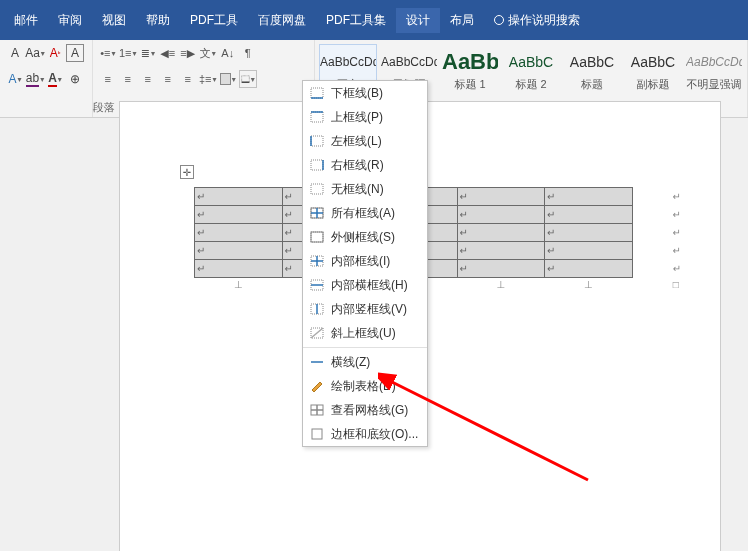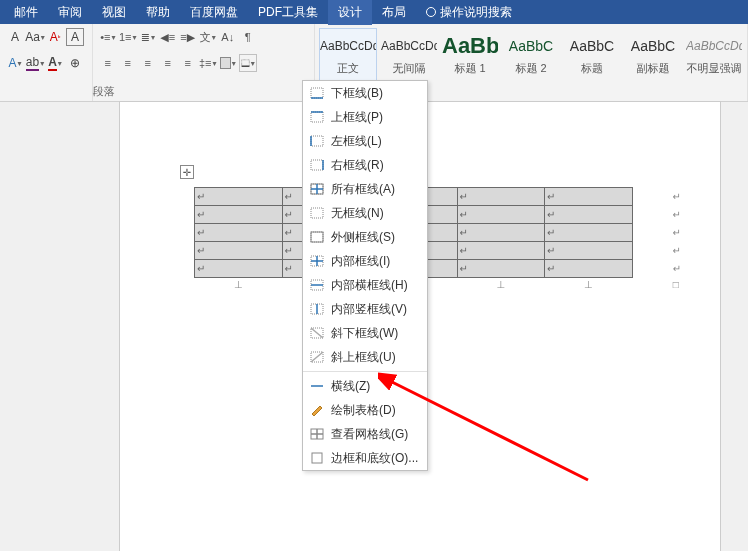--- a/index.html
+++ b/index.html
@@ -1,18 +1,18 @@
 <!DOCTYPE html>
 <html><head>
 <meta charset="utf-8">
 <style>
 * { margin: 0; padding: 0; box-sizing: border-box; font-family: "Microsoft YaHei", sans-serif; }
 body { background: #f0f0f0; width: 748px; height: 551px; overflow: hidden; position: relative; }
 
-.tabs { background: #2b579a; height: 24px; display: flex; align-items: center; padding: 0 4px; color: #fff; font-size: 12px; }
+.tabs { background: #2b579a; height: 40px; display: flex; align-items: center; padding: 0 4px; color: #fff; font-size: 12px; }
 .tabs .tab { padding: 4px 10px; cursor: pointer; }
 .tabs .tab.active { background: #3a66ac; }
 .tabs .search-hint { display: flex; align-items: center; padding: 0 10px; cursor: pointer; }
 .tabs .bulb { display: inline-block; width: 10px; height: 10px; border: 1px solid #fff; border-radius: 50%; margin-right: 4px; }
 
 .ribbon { background: #f3f3f3; border-bottom: 1px solid #d0d0d0; height: 78px; display: flex; }
 .group { border-right: 1px solid #e0e0e0; position: relative; }
 .group-label { position: absolute; bottom: 2px; width: 100%; text-align: left; font-size: 11px; color: #666; }
 
 #font-group { width: 96px; }
@@ -61,20 +61,21 @@
 .arrow-annotation svg { width: 220px; height: 120px; }
 </style>
 </head>
 <body>
 
 <div class="tabs">
   <span class="tab">邮件</span>
   <span class="tab">审阅</span>
   <span class="tab">视图</span>
   <span class="tab">帮助</span>
+  <span class="tab">PDF工具</span>
   <span class="tab">百度网盘</span>
   <span class="tab">PDF工具集</span>
   <span class="tab active">设计</span>
   <span class="tab">布局</span>
   <span class="search-hint">
     <span class="bulb"></span>
     <span>操作说明搜索</span>
   </span>
 </div>
 
@@ -260,39 +261,39 @@
             <rect x="1" y="1" width="12" height="10" fill="none" stroke="#888" stroke-dasharray="1,1"></rect>
             <line x1="13" y1="1" x2="13" y2="11" stroke="#2e74b5" stroke-width="1.5"></line>
           </svg>
         </span>
         <span>右框线(R)</span>
       </div>
       <div class="item">
         <span class="dd-icon">
           <svg viewBox="0 0 14 12">
             <rect x="1" y="1" width="12" height="10" fill="none" stroke="#888" stroke-dasharray="1,1"></rect>
+          </svg>
+        </span>
+        <span>无框线(N)</span>
+      </div>
+      <div class="item">
+        <span class="dd-icon">
+          <svg viewBox="0 0 14 12">
+            <rect x="1" y="1" width="12" height="10" fill="none" stroke="#888" stroke-dasharray="1,1"></rect>
             <rect x="1" y="1" width="12" height="10" fill="none" stroke="#888"></rect>
             <line x1="7" y1="1" x2="7" y2="11" stroke="#2e74b5" stroke-width="1.5"></line>
             <line x1="1" y1="6" x2="13" y2="6" stroke="#2e74b5" stroke-width="1.5"></line>
           </svg>
         </span>
         <span>所有框线(A)</span>
       </div>
       <div class="item">
         <span class="dd-icon">
           <svg viewBox="0 0 14 12">
             <rect x="1" y="1" width="12" height="10" fill="none" stroke="#888" stroke-dasharray="1,1"></rect>
-          </svg>
-        </span>
-        <span>无框线(N)</span>
-      </div>
-      <div class="item">
-        <span class="dd-icon">
-          <svg viewBox="0 0 14 12">
-            <rect x="1" y="1" width="12" height="10" fill="none" stroke="#888" stroke-dasharray="1,1"></rect>
             <rect x="1" y="1" width="12" height="10" fill="none" stroke="#888"></rect>
           </svg>
         </span>
         <span>外侧框线(S)</span>
       </div>
       <div class="item">
         <span class="dd-icon">
           <svg viewBox="0 0 14 12">
             <rect x="1" y="1" width="12" height="10" fill="none" stroke="#888" stroke-dasharray="1,1"></rect>
             <line x1="7" y1="1" x2="7" y2="11" stroke="#2e74b5" stroke-width="1.5"></line>
@@ -311,29 +312,20 @@
         <span>内部横框线(H)</span>
       </div>
       <div class="item">
         <span class="dd-icon">
           <svg viewBox="0 0 14 12">
             <rect x="1" y="1" width="12" height="10" fill="none" stroke="#888" stroke-dasharray="1,1"></rect>
             <line x1="7" y1="1" x2="7" y2="11" stroke="#2e74b5" stroke-width="1.5"></line>
           </svg>
         </span>
         <span>内部竖框线(V)</span>
-      </div>
-      <div class="item">
-        <span class="dd-icon">
-          <svg viewBox="0 0 14 12">
-            <rect x="1" y="1" width="12" height="10" fill="none" stroke="#888" stroke-dasharray="1,1"></rect>
-            <line x1="1" y1="1" x2="13" y2="11" stroke="#aaa" stroke-width="1.5"></line>
-          </svg>
-        </span>
-        <span>斜下框线(W)</span>
       </div>
       <div class="item last">
         <span class="dd-icon">
           <svg viewBox="0 0 14 12">
             <rect x="1" y="1" width="12" height="10" fill="none" stroke="#888" stroke-dasharray="1,1"></rect>
             <line x1="1" y1="11" x2="13" y2="1" stroke="#aaa" stroke-width="1.5"></line>
           </svg>
         </span>
         <span>斜上框线(U)</span>
       </div>

